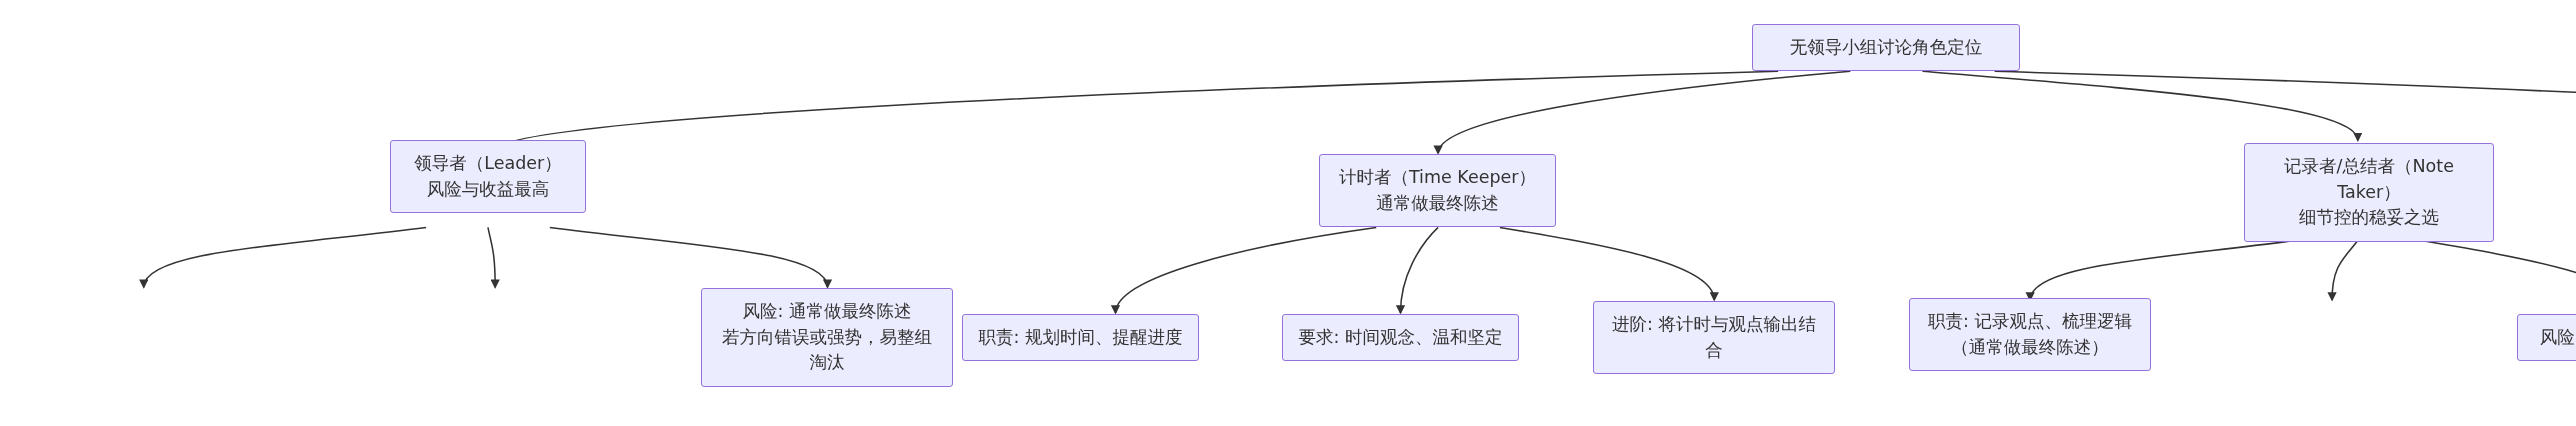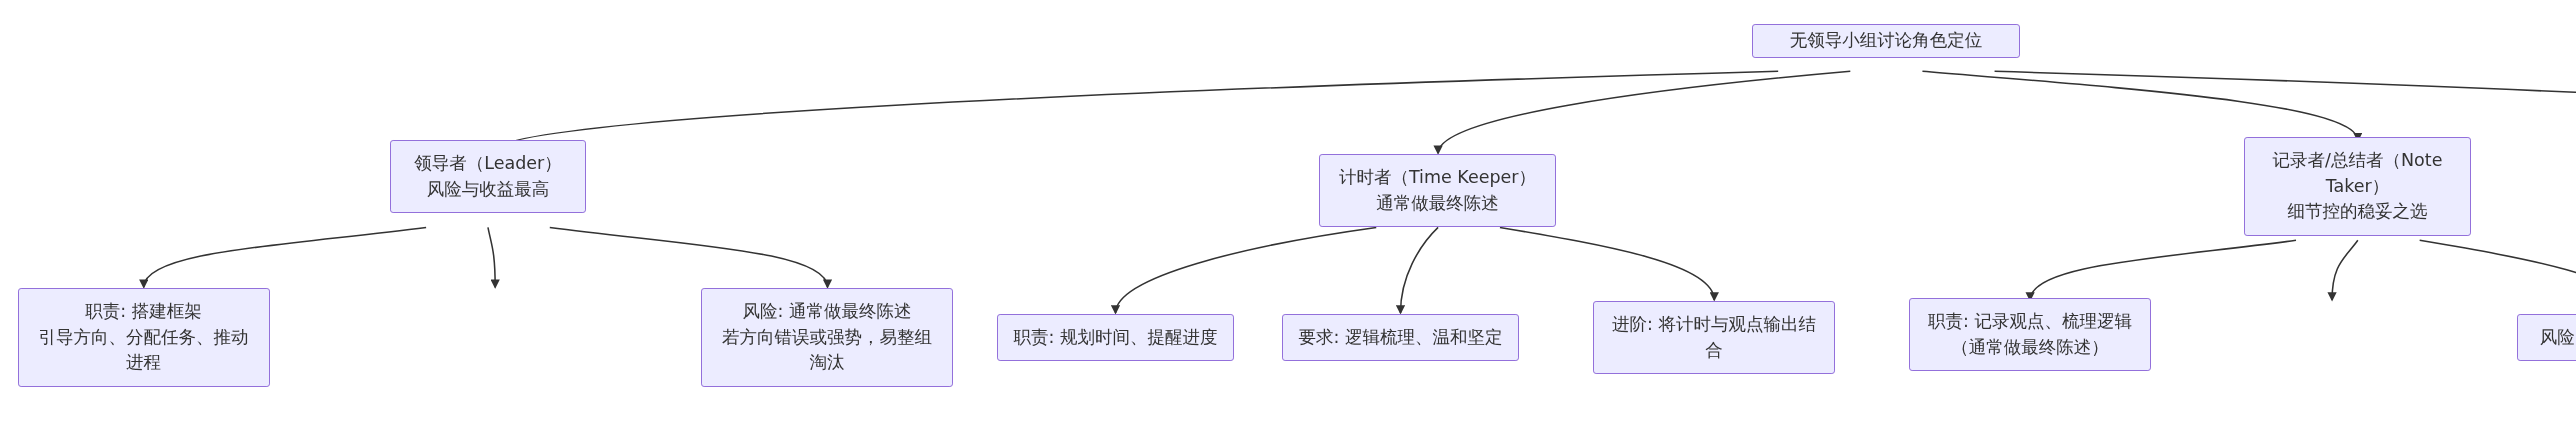--- a/index.html
+++ b/index.html
@@ -66,39 +66,36 @@
         <path d="M 2911 441 C 3119 476, 3327 512, 3327 582" fill="none" stroke="#333333" stroke-width="3" marker-end="url(#arrowhead)"></path>
         <path d="M 4456 466 C 4198 501, 3940 512, 3940 582" fill="none" stroke="#333333" stroke-width="3" marker-end="url(#arrowhead)"></path>
         <path d="M 4576 466 C 4551 501, 4526 512, 4526 582" fill="none" stroke="#333333" stroke-width="3" marker-end="url(#arrowhead)"></path>
         <path d="M 4696 466 C 4903.5 501, 5111 537, 5111 607" fill="none" stroke="#333333" stroke-width="3" marker-end="url(#arrowhead)"></path>
         <path d="M 6103 441 C 5895.5 476, 5688 512, 5688 582" fill="none" stroke="#333333" stroke-width="3" marker-end="url(#arrowhead)"></path>
         <path d="M 6223 441 C 6235 476, 6247 512, 6247 582" fill="none" stroke="#333333" stroke-width="3" marker-end="url(#arrowhead)"></path>
         <path d="M 6343 441 C 6574 476, 6805 537, 6805 607" fill="none" stroke="#333333" stroke-width="3" marker-end="url(#arrowhead)"></path>
       </g>
   </svg>
 
-  <div class="node" id="n-root" style="left:1752px;top:24px;width:268px;height:34px">无领导小组讨论角色定位</div>
+  <div class="node" id="n-root" style="left:1752px;top:24px;width:268px;height:47px">无领导小组讨论角色定位</div>
 
   <div class="node" id="n-b0" style="left:390px;top:140px;width:196px;height:73px">领导者（Leader）
 风险与收益最高</div>
   <div class="node" id="n-b1" style="left:1319px;top:154px;width:237px;height:73px">计时者（Time Keeper）
 通常做最终陈述</div>
-  <div class="node" id="n-b2" style="left:2244px;top:137px;width:227px;height:99px">记录者/总结者（Note
+  <div class="node" id="n-b2" style="left:2244px;top:143px;width:250px;height:99px">记录者/总结者（Note
 Taker）
 细节控的稳妥之选</div>
 
-  <div class="node" id="n-b0c0" style="left:17.5px;top:288px;width:252px;height:99px">职责: 搭建框架
-引导方向、分配任务、推动
-进程</div>
   <div class="node" id="n-b0c2" style="left:701px;top:288px;width:252px;height:99px">风险: 通常做最终陈述
 若方向错误或强势，易整组
 淘汰</div>
 
-  <div class="node" id="n-b1c0" style="left:997px;top:314px;width:237px;height:47px">职责: 规划时间、提醒进度</div>
-  <div class="node" id="n-b1c1" style="left:1282px;top:314px;width:237px;height:47px">要求: 逻辑梳理、温和坚定</div>
+  <div class="node" id="n-b1c0" style="left:962px;top:314px;width:237px;height:47px">职责: 规划时间、提醒进度</div>
+  <div class="node" id="n-b1c1" style="left:1282px;top:314px;width:237px;height:47px">要求: 时间观念、温和坚定</div>
   <div class="node" id="n-b1c2" style="left:1593px;top:301px;width:242px;height:73px">进阶: 将计时与观点输出结
 合</div>
 
   <div class="node" id="n-b2c0" style="left:1909px;top:298px;width:242px;height:73px">职责: 记录观点、梳理逻辑
 （通常做最终陈述）</div>
   <div class="node" id="n-b2c2" style="left:2517px;top:314px;width:232px;height:47px">风险: 避免只记录不发言</div>
 
 </div>
 
 

